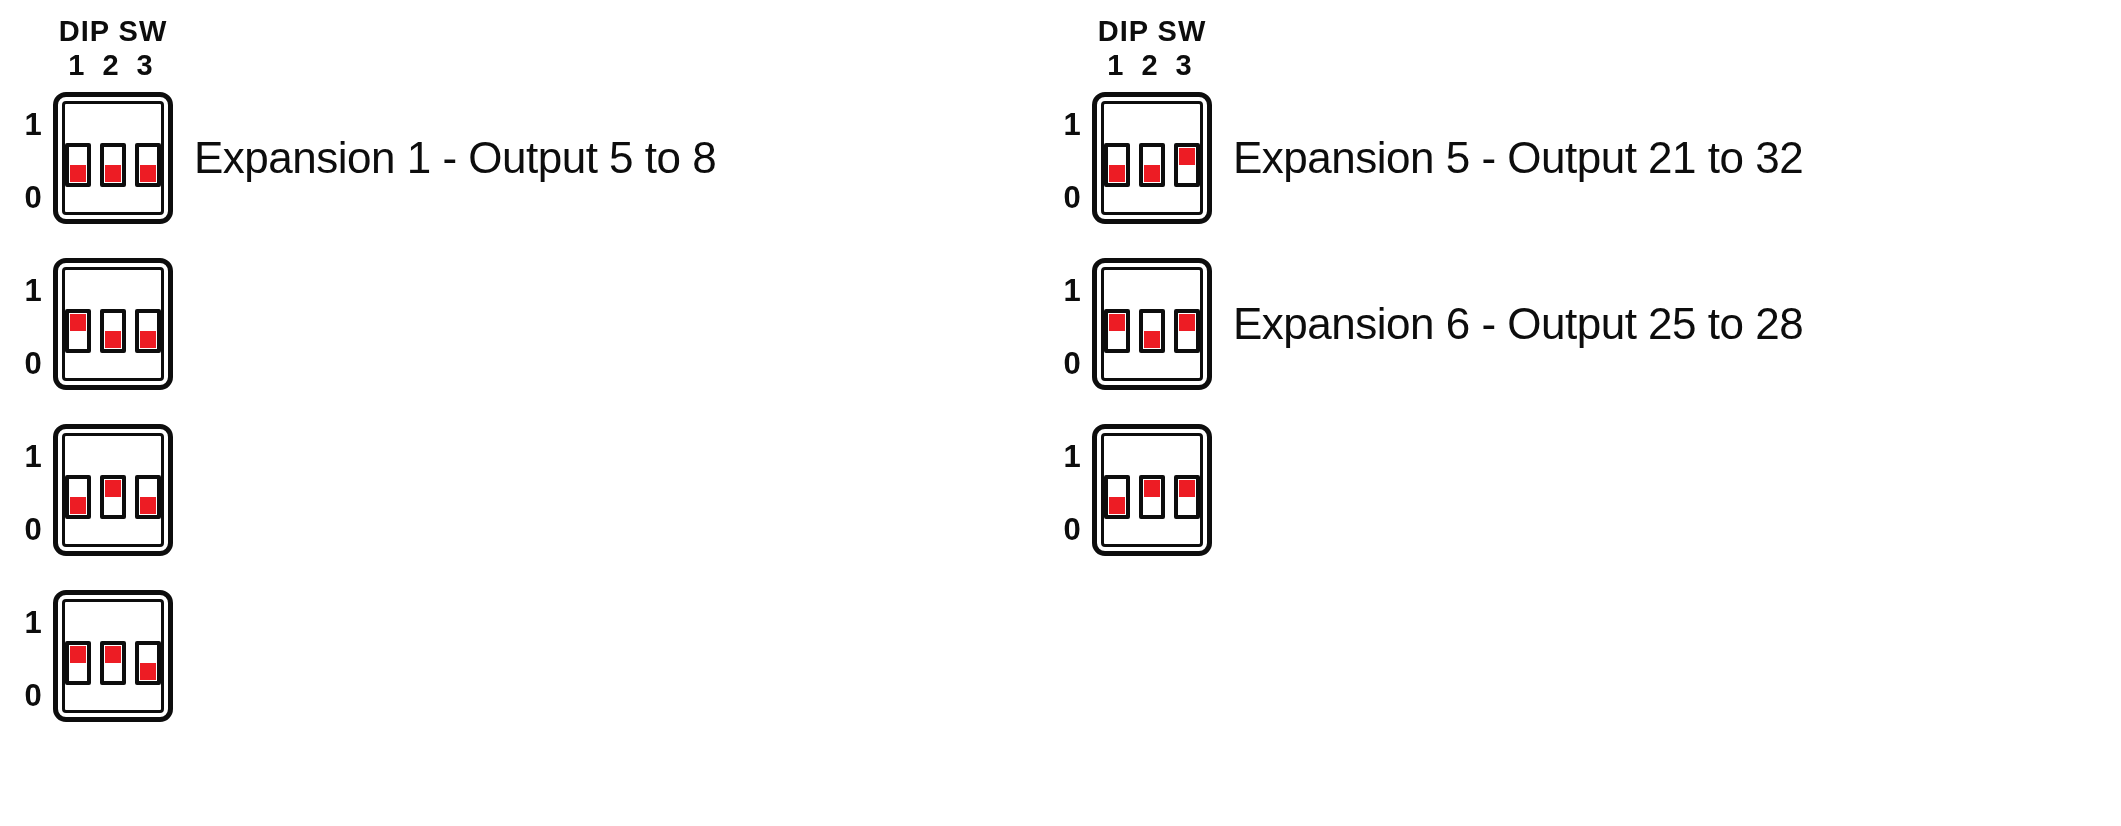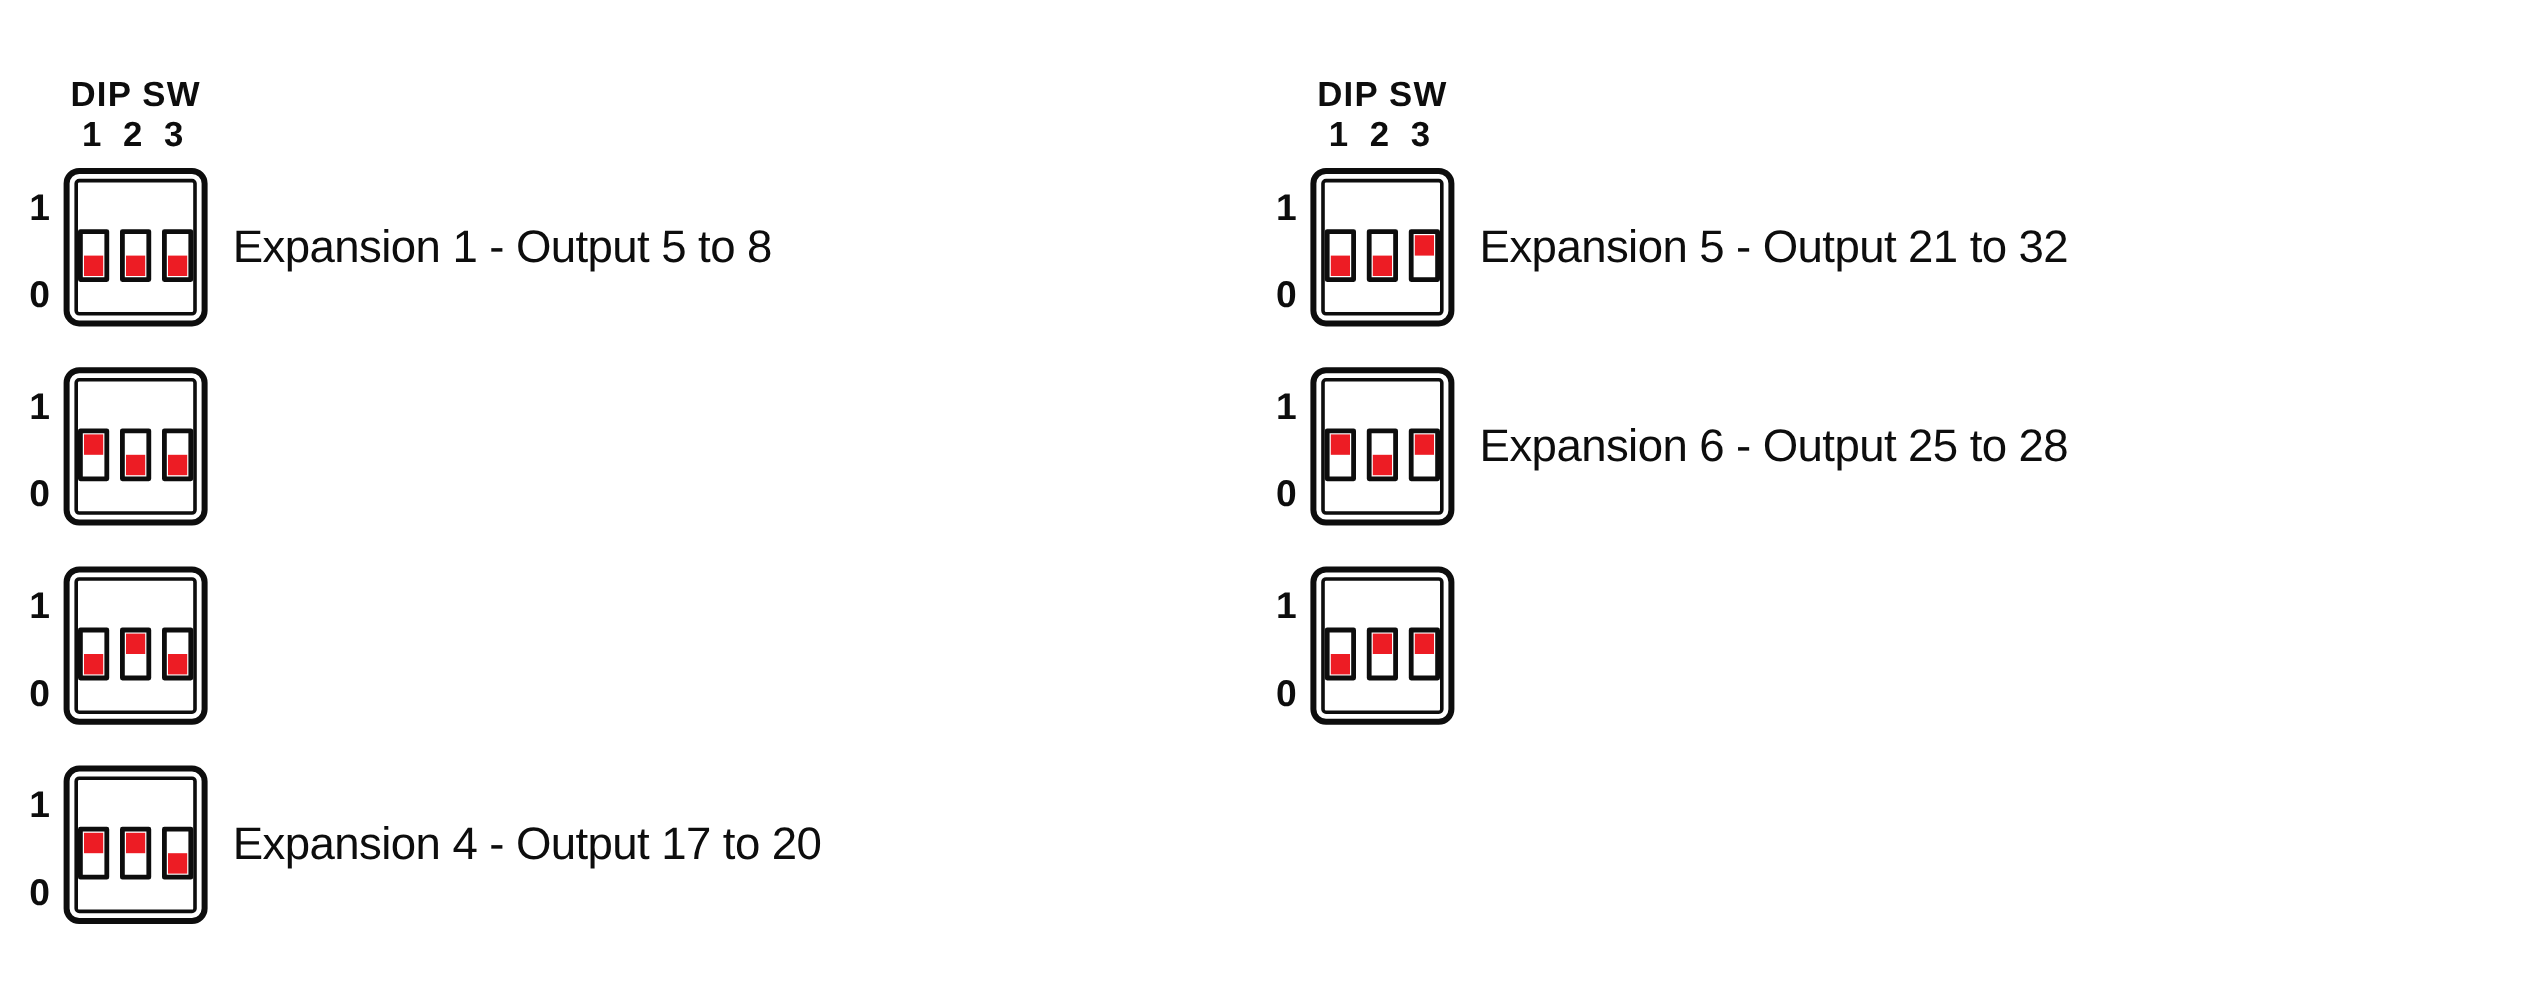--- a/index.html
+++ b/index.html
@@ -12,21 +12,20 @@
     position: relative;
     width: 2121px;
     height: 826px;
     background: #ffffff;
     overflow: hidden;
     color: #0d0d0d;
   }
   .column {
     position: absolute;
     top: 14px;
-    margin-top: 48px;
   }
   .column.left  { left: 13px;  }
   .column.right { left: 1052px; }
 
   .dip-header {
     width: 120px;
     margin-left: 40px;
     text-align: center;
     margin-bottom: 10px;
   }
@@ -101,21 +100,21 @@
     flex-direction: column;
   }
   .handle {
     width: 100%;
     height: 50%;
   }
   .slot.up .handle   { margin-bottom: auto; }
   .slot.down .handle { margin-top: auto; }
 
   .exp-label {
-    font-size: 38px;
+    font-size: 44px;
     line-height: 52px;
     margin-left: 21px;
     white-space: nowrap;
     letter-spacing: -0.5px;
   }
 </style>
 </head>
 <body>
 
 <div class="canvas">
@@ -197,21 +196,20 @@
               <div class="handle" style="background: rgb(237, 28, 36);"></div>
             </div>
             <div class="slot up">
               <div class="handle" style="background: rgb(237, 28, 36);"></div>
             </div>
             <div class="slot down">
               <div class="handle" style="background: rgb(237, 28, 36);"></div>
             </div>
           </div>
     </div>
-    <div class="exp-label">Expansion 4 - Output 17 to 20</div>
   </div>
 </section>
   <section class="column right">
   <div class="dip-header">
     <div class="line1">DIP SW</div>
     <div class="line2">1 2 3</div>
   </div>
 
   <div class="row">
     <div class="levels">

